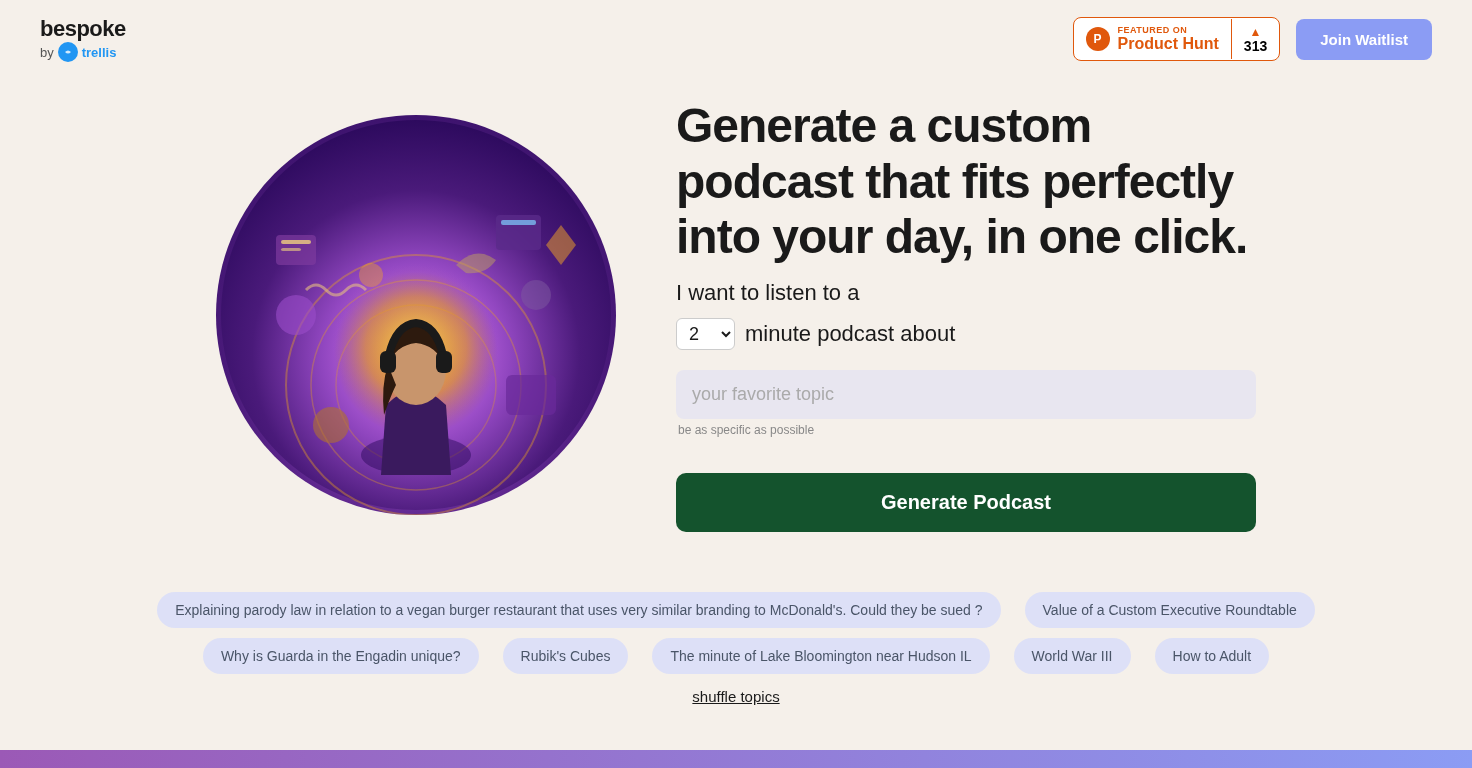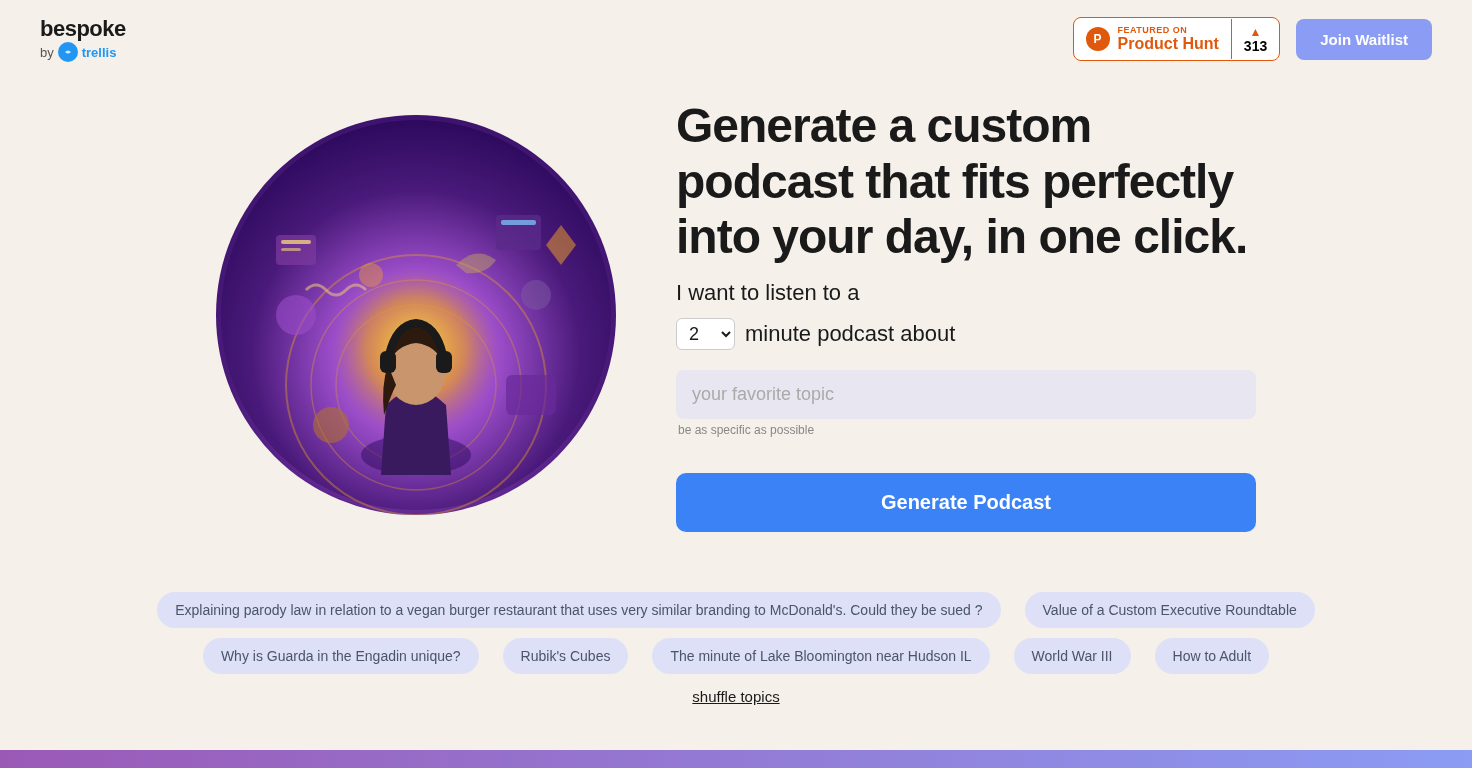--- a/index.html
+++ b/index.html
@@ -252,21 +252,21 @@
 
     .hint-text {
       font-size: 12px;
       color: #888;
       padding-left: 2px;
     }
 
     .generate-btn {
       width: 100%;
       padding: 18px;
-      background: #3b82f6;
+      background: #14532d;
       color: white;
       border: none;
       border-radius: 10px;
       font-size: 20px;
       font-weight: 600;
       cursor: pointer;
       margin-top: 24px;
     }
 
     

